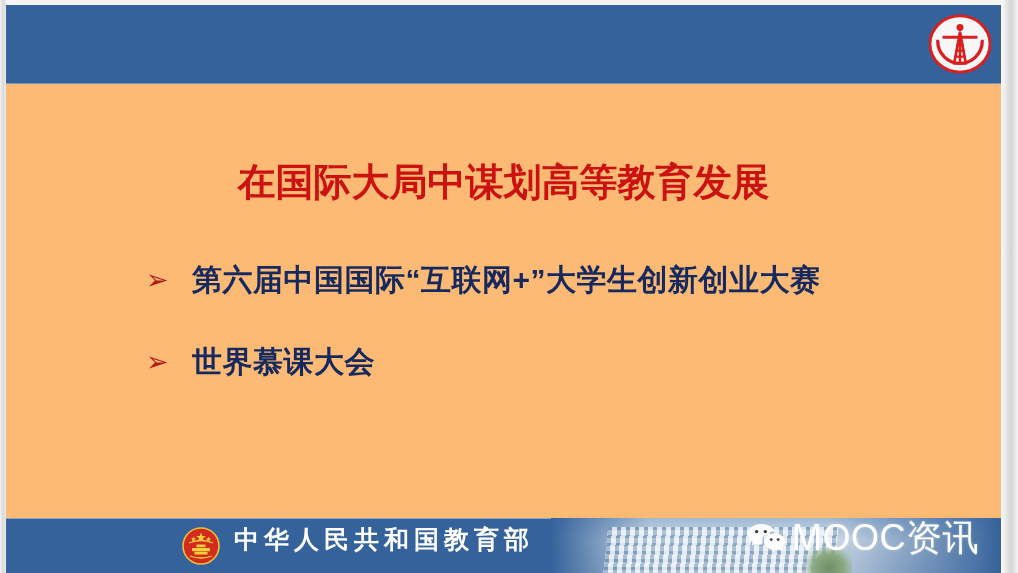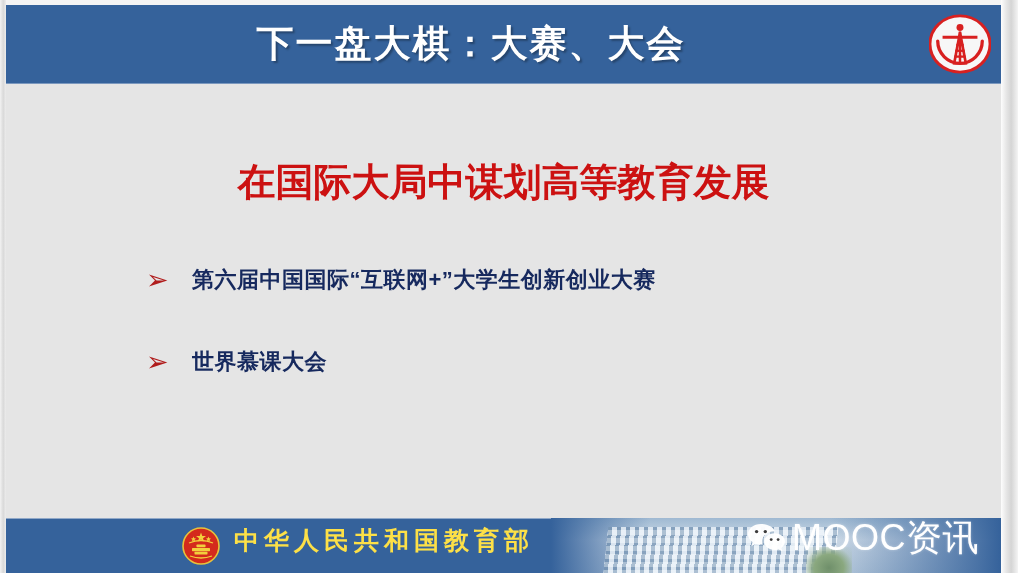--- a/index.html
+++ b/index.html
@@ -84,21 +84,21 @@
     height: 62px;
   }
 
   
   .body-area {
     position: absolute;
     left: 0;
     top: 79px;
     width: 995px;
     height: 434px;
-    background: #e5e5e5;
+    background: #fdba74;
   }
 
   .red-heading {
     position: absolute;
     left: 0;
     top: 73px;
     width: 995px;
     text-align: center;
     color: #cc1111;
     font-size: 38px;
@@ -124,21 +124,21 @@
     width: 46px;
     color: #b01c1c;
     font-size: 27px;
     line-height: 40px;
     font-family: "DejaVu Sans", sans-serif;
     text-align: left;
   }
   .bullet-text {
     flex: 1 1 auto;
     color: #16295e;
-    font-size: 22px;
+    font-size: 30px;
     font-weight: bold;
     line-height: 40px;
     letter-spacing: 0.5px;
     white-space: nowrap;
   }
 
   
   .footer-band {
     position: absolute;
     left: 0;
@@ -184,27 +184,27 @@
     position: absolute;
     left: 175px;
     top: 8px;
     width: 40px;
     height: 40px;
   }
   .footer-cn {
     position: absolute;
     left: 228px;
     top: 8px;
-    color: #fde047;
+    color: #ffffff;
     font-size: 25px;
     font-weight: bold;
     letter-spacing: 5px;
     line-height: 28px;
     white-space: nowrap;
-    font-family: Liberation Sans, sans-serif;
+    font-family: Liberation Serif, serif;
   }
   .footer-en {
     position: absolute;
     left: 230px;
     top: 38px;
     color: #e8eef6;
     font-size: 11px;
     line-height: 13px;
     letter-spacing: 0.2px;
     white-space: nowrap;
@@ -235,21 +235,20 @@
 
 <div class="slide-viewer">
 
   <div class="edge-top"></div>
   <div class="edge-left"></div>
   <div class="edge-right"></div>
 
   <div class="slide">
 
     <div class="header-banner">
-      <div class="header-title">下一盘大棋：大赛、大会</div>
 
       <div class="header-logo">
         <svg viewBox="0 0 64 64" width="62" height="62" xmlns="http://www.w3.org/2000/svg">
           <ellipse cx="32" cy="32" rx="31" ry="29" fill="#f7f7f7"></ellipse>
           <ellipse cx="32" cy="32" rx="31" ry="29" fill="none" stroke="#d82020" stroke-width="3"></ellipse>
           <path d="M9 29 A23 23 0 1 0 55 29" fill="none" stroke="#d82020" stroke-width="3.4" stroke-linecap="round"></path>
           <circle cx="32" cy="15" r="3.6" fill="#d82020"></circle>
           <line x1="14" y1="25" x2="50" y2="25" stroke="#d82020" stroke-width="3.2"></line>
           <line x1="32" y1="19" x2="32" y2="52" stroke="#d82020" stroke-width="2.6"></line>
           <path d="M26 52 L32 20 L38 52" fill="none" stroke="#d82020" stroke-width="2.8"></path>

